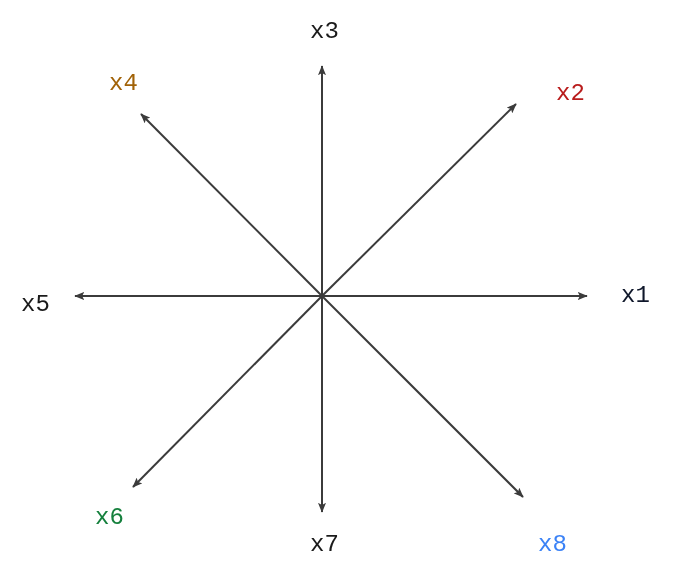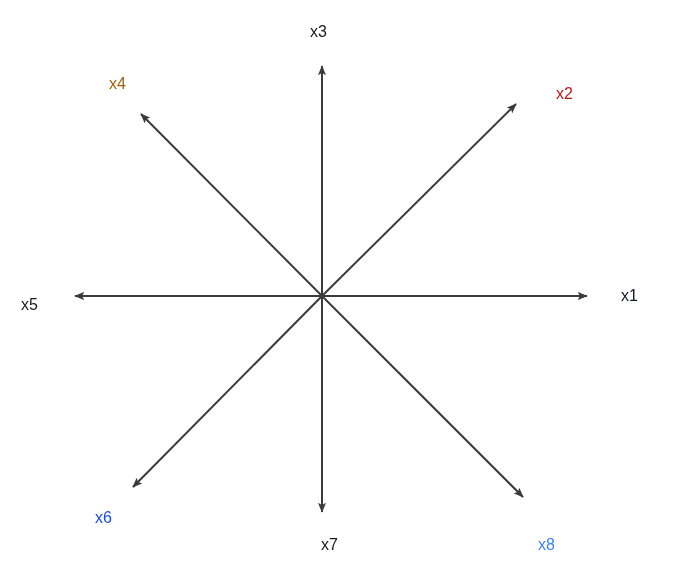--- a/index.html
+++ b/index.html
@@ -17,22 +17,22 @@
   }
   #star-svg {
     position: absolute;
     left: 0;
     top: 0;
     width: 689px;
     height: 580px;
   }
   .axis-label {
     position: absolute;
-    font-family: Liberation Sans, sans-serif;
-    font-size: 16px;
+    font-family: Liberation Mono, monospace;
+    font-size: 24px;
     line-height: 20px;
     color: #1a1a1a;
     white-space: nowrap;
     letter-spacing: 0px;
   }
 </style>
 </head>
 <body>
 
 <div id="canvas" style="background: rgb(255, 255, 255);">
@@ -54,17 +54,17 @@
         <line x1="322" y1="296" x2="322" y2="512" stroke="#3b3b3b" stroke-width="2" marker-end="url(#arrowhead)"></line>
         <line x1="322" y1="296" x2="523" y2="497" stroke="#3b3b3b" stroke-width="2" marker-end="url(#arrowhead)"></line>
       </g>
   </svg>
 
   <span class="axis-label" style="left: 621px; top: 286px; color: #0f172a;">x1</span>
   <span class="axis-label" style="left: 556px; top: 84px; color: #b91c1c;">x2</span>
   <span class="axis-label" style="left: 310px; top: 22px; color: rgb(26, 26, 26);">x3</span>
   <span class="axis-label" style="left: 109px; top: 74px; color: #a16207;">x4</span>
   <span class="axis-label" style="left: 21px; top: 287px; color: rgb(26, 26, 26); margin-top: 8px;">x5</span>
-  <span class="axis-label" style="left: 95px; top: 508px; color: #1d4ed8;">x6</span>
-  <span class="axis-label" style="left: 321px; top: 535px; color: rgb(26, 26, 26);">x7</span>
+  <span class="axis-label" style="left: 95px; top: 508px; color: #15803d;">x6</span>
+  <span class="axis-label" style="left: 310px; top: 535px; color: rgb(26, 26, 26);">x7</span>
   <span class="axis-label" style="left: 538px; top: 535px; color: #3b82f6;">x8</span>
 
 </div>
 
 </body></html>

